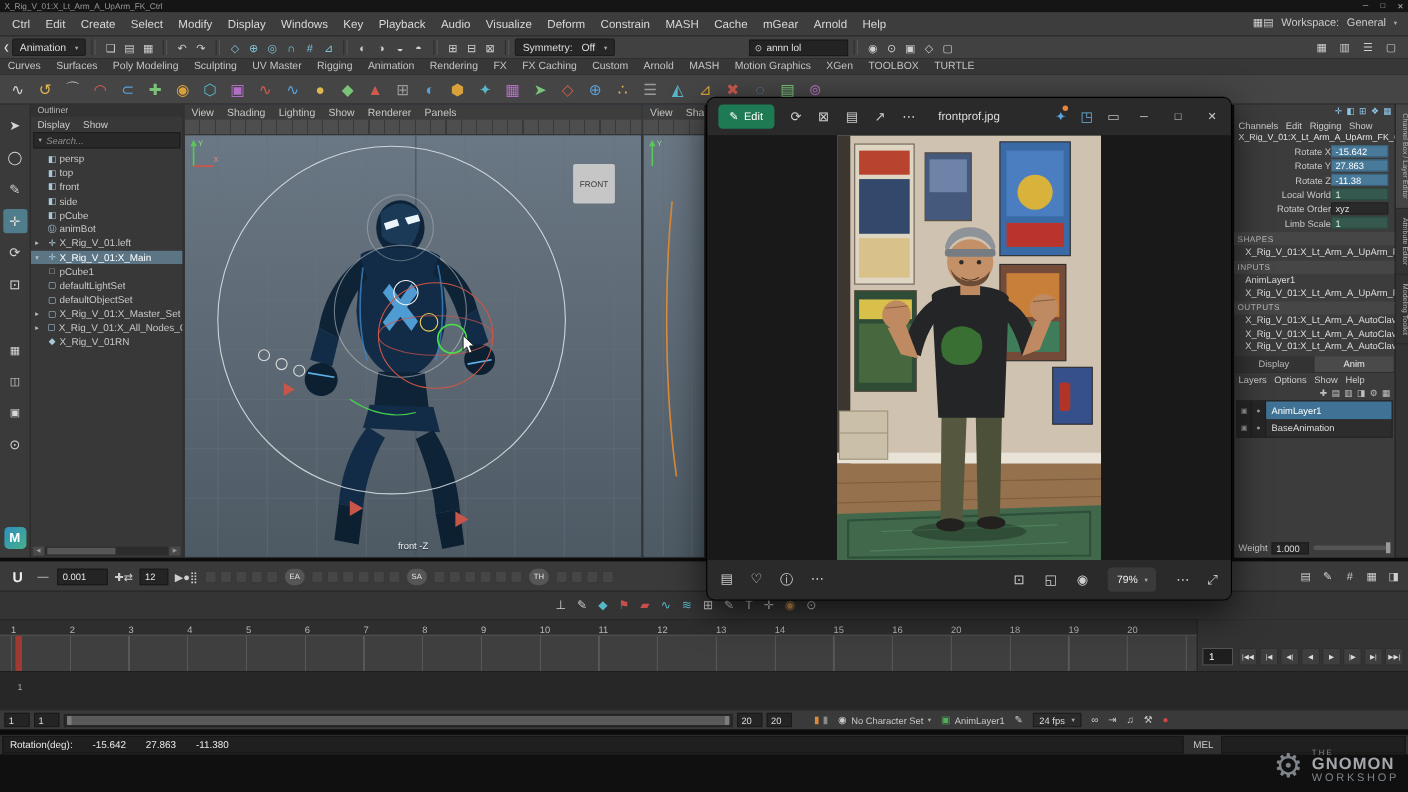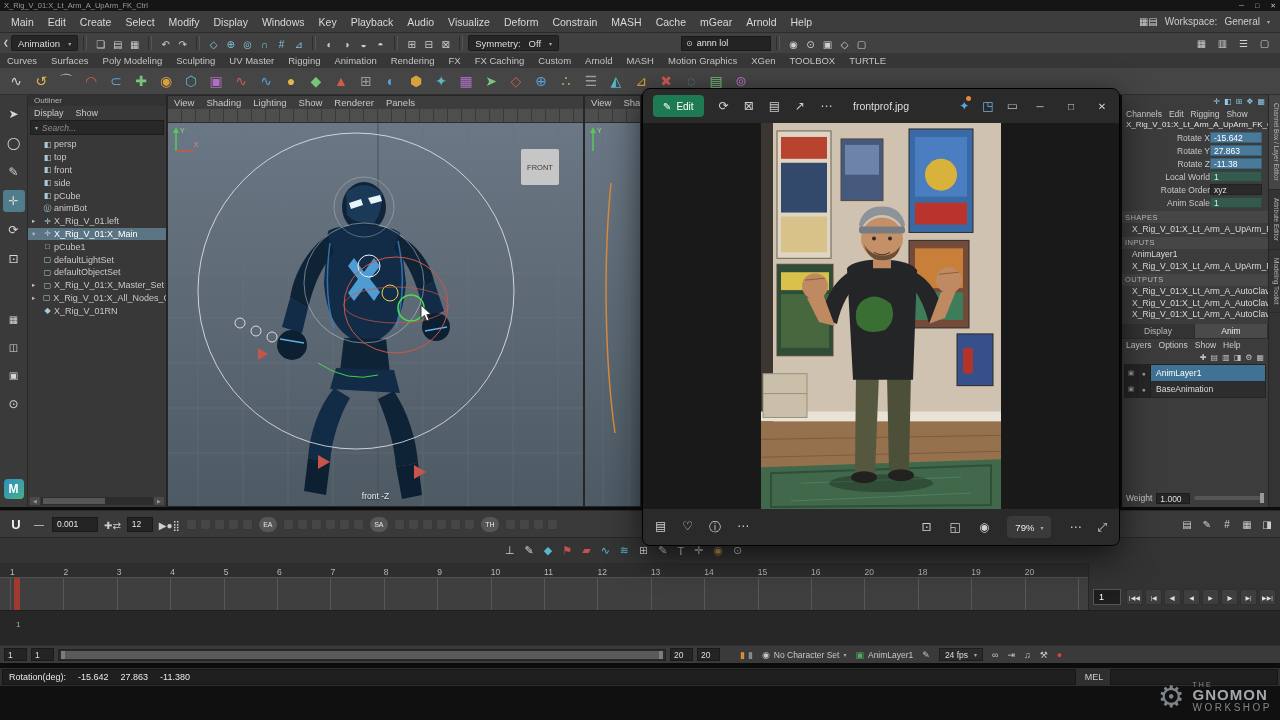--- a/index.html
+++ b/index.html
@@ -136,21 +136,21 @@
 #rangerow{left:0;top:645px;width:1280px;height:18px;background:#3a3a3a;border-top:1px solid #2c2c2c;display:flex;align-items:center;gap:4px;padding:0 4px;font-size:8.5px}
 .rfield{width:23px;height:13px;background:#242424;border:1px solid #1a1a1a;display:flex;align-items:center;padding:0 3px;color:#ddd;flex:0 0 23px}
 .rtrack{width:608px;height:12px;background:#2a2a2a;border:1px solid #222;position:relative;flex:0 0 608px}
 .rbar{position:absolute;left:2px;right:2px;top:1px;bottom:1px;background:#5a5a5a;border-radius:2px}
 .rhandle{position:absolute;top:1px;bottom:1px;width:4px;background:#7d7d7d}
 #rangerow .rr{display:flex;align-items:center;gap:9px;margin-left:16px}
 #rangerow .ric{font-size:9px}
 .fps-dd{background:#2a2a2a;border:1px solid #1d1d1d;height:13px;display:flex;align-items:center;gap:6px;padding:0 5px;font-size:8.5px;color:#ddd}
 
 #cmdrow{left:0;top:668px;width:1280px;height:18px;background:#2f2f2f;display:flex;align-items:center}
-.cmd-result{flex:1;height:16px;background:#1f1f1f;border:1px solid #171717;margin:1px 2px;display:flex;align-items:center;padding-left:6px;font-size:9px;color:#e8e8e8;gap:12px}
+.cmd-result{flex:1;height:16px;background:#1f1f1f;border:1px solid #171717;margin:1px 2px;display:flex;align-items:center;padding-left:6px;font-size:9px;color:#e8e8e8;gap:18px}
 .mel{width:32px;text-align:center;font-size:9px;color:#ccc}
 .cmd-input{width:168px;height:16px;background:#1f1f1f;border:1px solid #171717;margin-right:2px}
 #bottomfill{left:0;top:686px;width:1280px;height:34px;background:#101010}
 
 #watermark{right:8px;bottom:6px;z-index:40;display:flex;align-items:center;gap:8px;opacity:.8}
 #watermark .gear{font-size:30px;color:#9aa2a8}
 #watermark .wm-the{font-size:7px;letter-spacing:2px;color:#9aa2a8}
 #watermark .wm-g{font-size:15px;font-weight:bold;color:#c9cfd4;letter-spacing:1px;line-height:14px}
 #watermark .wm-w{font-size:10px;color:#9aa2a8;letter-spacing:2.5px}
 #cursor{left:420px;top:304px;z-index:60}
@@ -166,21 +166,21 @@
 
     <span>─</span>
         <span>□</span>
         <span>✕</span>
       </span>
   </div>
 
   <div id="menubar">
     <div class="menus">
 
-    <span class="menu-item">Main</span>
+    <span class="menu-item">Ctrl</span>
         <span class="menu-item">Edit</span>
         <span class="menu-item">Create</span>
         <span class="menu-item">Select</span>
         <span class="menu-item">Modify</span>
         <span class="menu-item">Display</span>
         <span class="menu-item">Windows</span>
         <span class="menu-item">Key</span>
         <span class="menu-item">Playback</span>
         <span class="menu-item">Audio</span>
         <span class="menu-item">Visualize</span>
@@ -590,21 +590,21 @@
           <span class="cb-n">Local World</span>
           <span class="cb-v">1</span>
         </div>
 
         <div class="cb-row">
           <span class="cb-n">Rotate Order</span>
           <span class="cb-v">xyz</span>
         </div>
 
         <div class="cb-row teal">
-          <span class="cb-n">Anim Scale</span>
+          <span class="cb-n">Limb Scale</span>
           <span class="cb-v">1</span>
         </div>
       </div>
     <div class="cb-h">SHAPES</div>
     <div>
 
     <div class="cb-item">X_Rig_V_01:X_Lt_Arm_A_UpArm_FK_Ctrl...</div>
       </div>
     <div class="cb-h">INPUTS</div>
     <div>

